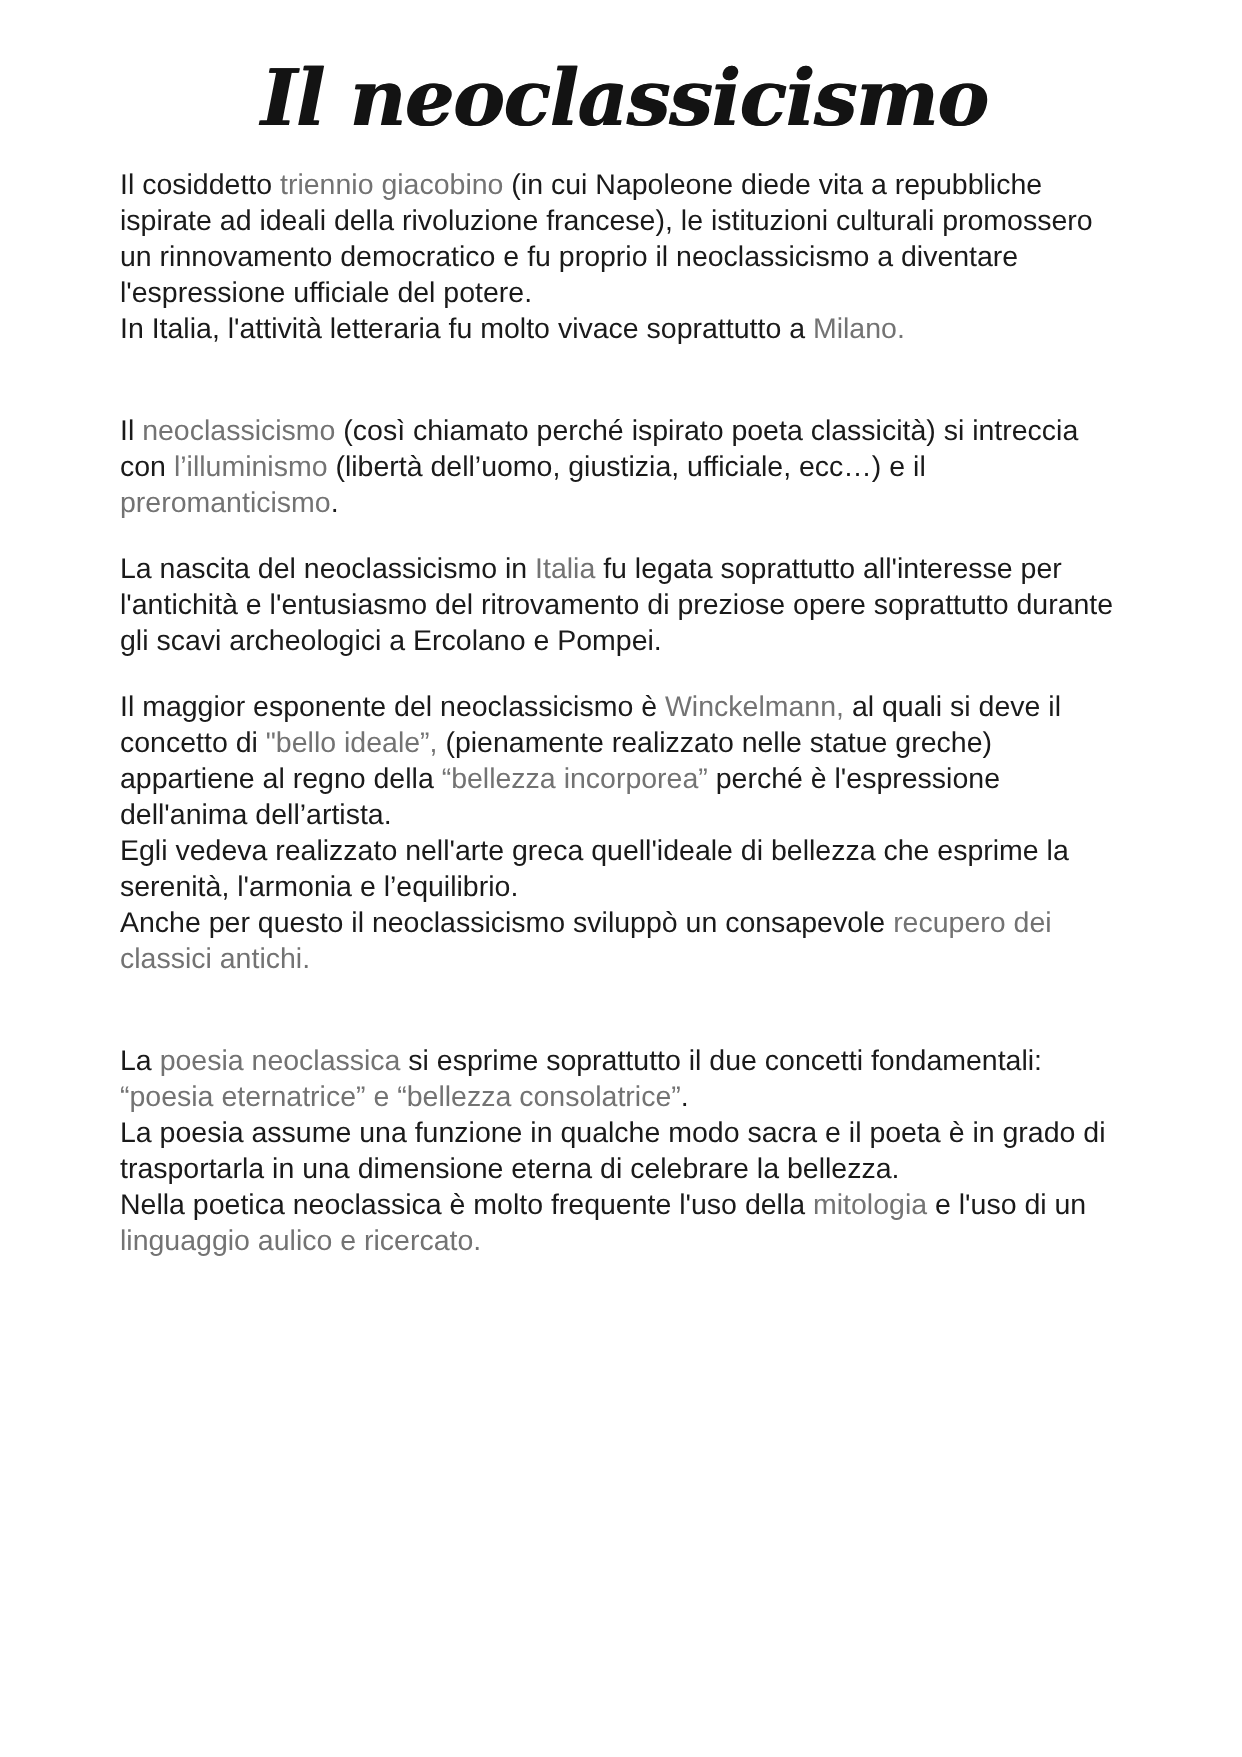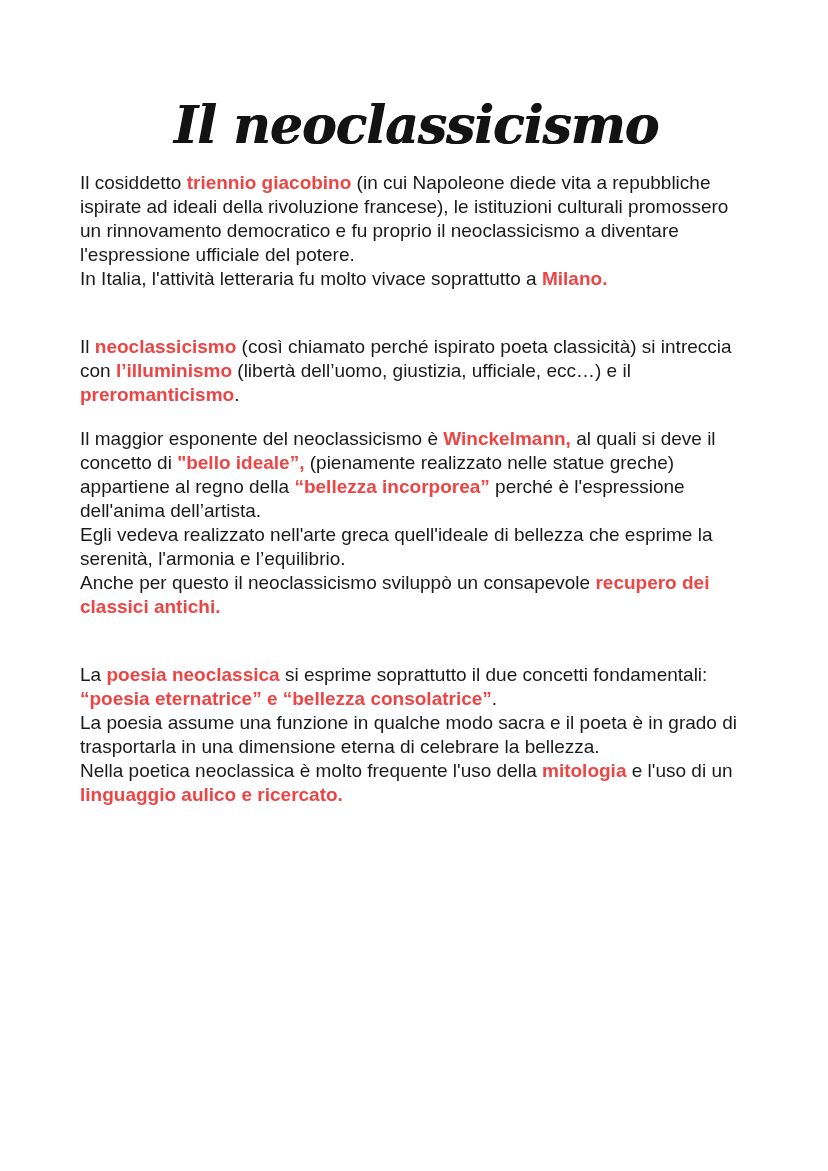--- a/index.html
+++ b/index.html
@@ -3,21 +3,21 @@
 <meta charset="utf-8">
 <style>
   html, body { margin: 0; padding: 0; background: #e8e8e8; }
   .page {
     position: relative;
     width: 828px;
     height: 1171px;
     margin: 0 auto;
     background: #ffffff;
     box-sizing: border-box;
-    padding: 95px 76px 0 80px;
+    padding: 36px 76px 0 80px;
     font-family: "Liberation Sans", sans-serif;
     color: #1a1a1a;
     overflow: hidden;
   }
   .title {
     font-family: "DejaVu Serif", serif;
     font-style: italic;
     font-weight: bold;
     font-size: 52px;
     line-height: 60px;
@@ -30,28 +30,29 @@
   .doc p {
     margin: 0 0 20px 0;
     font-size: 19px;
     line-height: 24px;
     color: #1a1a1a;
   }
   .doc p.blank {
     height: 4px;
     margin: 0 0 20px 0;
   }
-  .doc strong { font-weight: bold; color: #ef4444; }
+  .doc strong { font-weight: normal; color: #737373; }
 </style>
 </head>
 <body>
 
 <div class="page" style="background: rgb(255, 255, 255); color: rgb(26, 26, 26);">
   <h1 class="title">Il neoclassicismo</h1>
   <div class="doc">
       <p><span>Il cosiddetto </span><strong>triennio giacobino</strong><span> (in cui Napoleone diede vita a repubbliche ispirate ad ideali della rivoluzione francese), le istituzioni culturali promossero un rinnovamento democratico e fu proprio il neoclassicismo a diventare l'espressione ufficiale del potere.</span><br><span>In Italia, l'attività letteraria fu molto vivace soprattutto a </span><strong>Milano.</strong></p>
       <p class="blank"></p>
       <p><span>Il </span><strong>neoclassicismo</strong><span> (così chiamato perché ispirato poeta classicità) si intreccia con </span><strong>l’illuminismo</strong><span> (libertà dell’uomo, giustizia, ufficiale, ecc…) e il </span><strong>preromanticismo</strong><span>.</span></p>
+      <p><span>La nascita del neoclassicismo in </span><strong>Italia</strong><span> fu legata soprattutto all'interesse per l'antichità e l'entusiasmo del ritrovamento di preziose opere soprattutto durante gli scavi archeologici a Ercolano e Pompei.</span></p>
       <p><span>Il maggior esponente del neoclassicismo è </span><strong>Winckelmann,</strong><span> al quali si deve il concetto di </span><strong>"bello ideale”,</strong><span> (pienamente realizzato nelle statue greche) appartiene al regno della </span><strong>“bellezza incorporea”</strong><span> perché è l'espressione dell'anima dell’artista.</span><br><span>Egli vedeva realizzato nell'arte greca quell'ideale di bellezza che esprime la serenità, l'armonia e l’equilibrio.</span><br><span>Anche per questo il neoclassicismo sviluppò un consapevole </span><strong>recupero dei classici antichi.</strong></p>
       <p class="blank"></p>
       <p><span>La </span><strong>poesia neoclassica</strong><span> si esprime soprattutto il due concetti fondamentali: </span><strong>“poesia eternatrice” e “bellezza consolatrice”</strong><span>.</span><br><span>La poesia assume una funzione in qualche modo sacra e il poeta è in grado di trasportarla in una dimensione eterna di celebrare la bellezza.</span><br><span>Nella poetica neoclassica è molto frequente l'uso della </span><strong>mitologia</strong><span> e l'uso di un </span><strong>linguaggio aulico e ricercato.</strong></p>
     </div>
 </div>
 
 </body></html>

